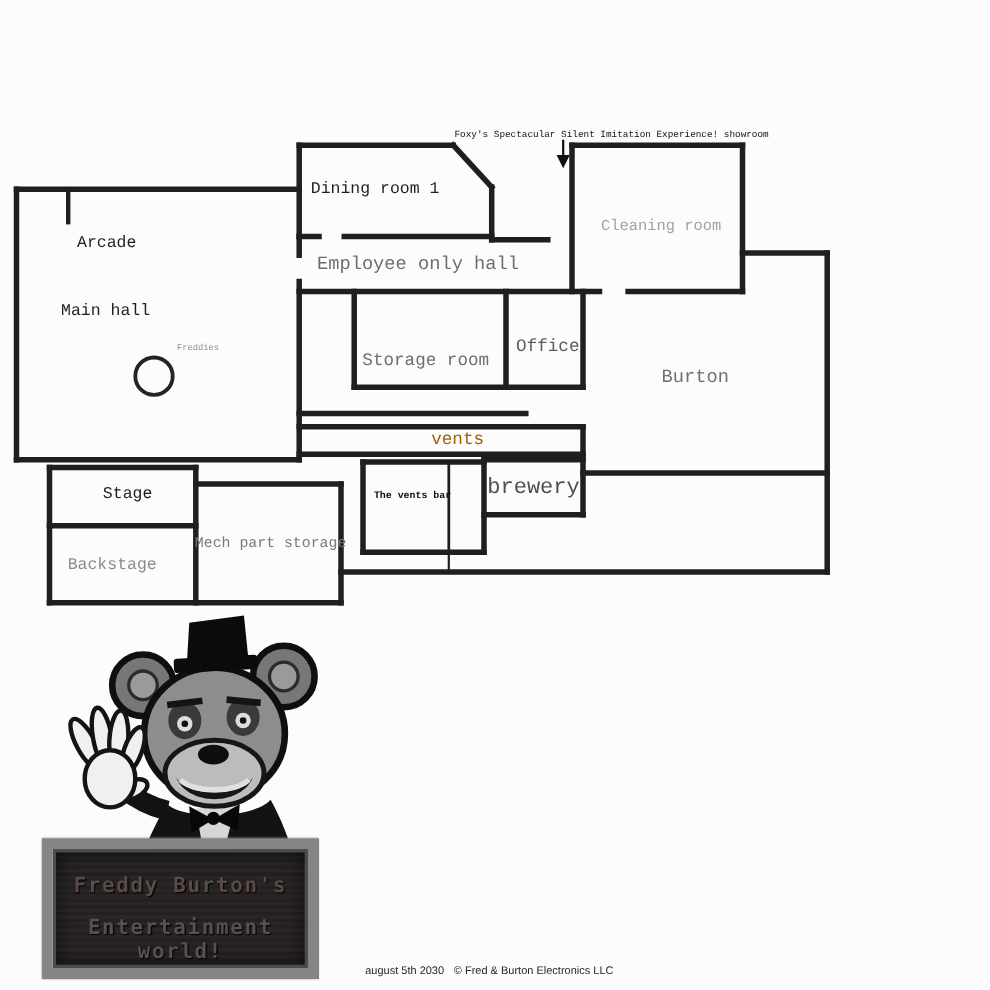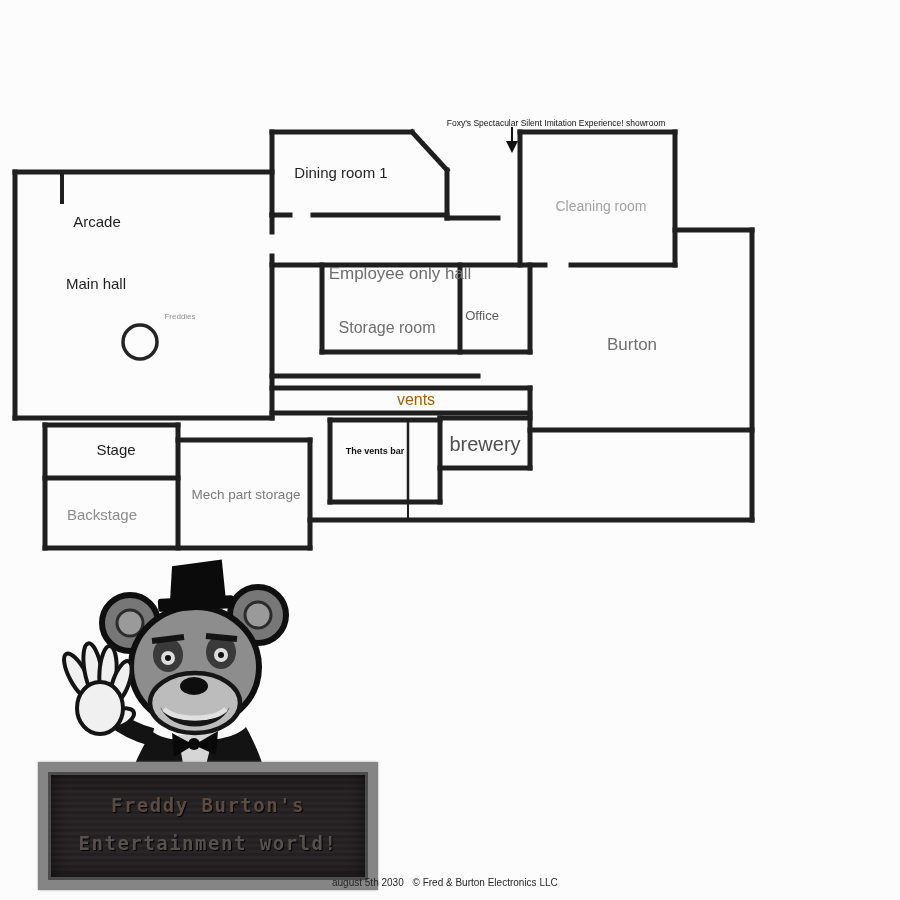--- a/index.html
+++ b/index.html
@@ -1,38 +1,38 @@
 <!DOCTYPE html>
 <html><head>
 <meta charset="utf-8">
 <style>
   html,body{margin:0;padding:0;background:#fbfbfb;}
   #page{position:relative;width:900px;height:900px;background:#fcfcfc;overflow:hidden;
         font-family:"Liberation Sans", sans-serif;}
   .plan-layer{position:absolute;left:0;top:0;filter:blur(0.35px);}
   .labels{position:absolute;left:0;top:0;width:900px;height:900px;filter:blur(0.25px);}
-  .lbl{position:absolute;transform:translate(-50%,-50%);white-space:nowrap;line-height:1;}
+  .lbl{position:absolute;transform:translate(-50%,-50%);white-space:nowrap;line-height:1;font-family:Liberation Mono, monospace;}
   .dining{left:341px;top:172px;font-size:15px;color:#1f1f1f;}
   .arcade{left:97px;top:221px;font-size:15px;color:#1f1f1f;}
   .mainhall{left:96px;top:283px;font-size:15px;color:#1f1f1f;}
-  .emp{left:400px;top:241px;font-size:17px;color:#6e6e6e;margin-top:32px;}
+  .emp{left:380px;top:241px;font-size:17px;color:#6e6e6e;}
   .cleaning{left:601px;top:206px;font-size:14px;color:#a2a2a2;}
   .storage{left:387px;top:328px;font-size:16px;color:#6e6e6e;}
-  .office{left:482px;top:315px;font-size:13px;color:#5c5c5c;}
+  .office{left:498px;top:315px;font-size:16px;color:#5c5c5c;}
   .ketchen{left:632px;top:344px;font-size:17px;color:#707070;}
   .vents{left:416px;top:400px;font-size:16px;color:#a16207;}
   .stage{left:116px;top:449px;font-size:15px;color:#1c1c1c;}
   .backstage{left:102px;top:514px;font-size:15px;color:#8c8c8c;}
   .mech{left:246px;top:495px;font-size:13.5px;color:#7a7a7a;}
   .legacy{left:375px;top:451px;font-size:9px;font-weight:bold;color:#0f0f0f;}
   .brewery{left:485px;top:444px;font-size:20px;color:#4f4f4f;}
   .freddies{left:140px;top:317px;font-size:8px;color:#8f8f8f;margin-left:40px;}
   .showroom{left:556px;top:123px;font-size:8.5px;color:#111;}
   .mascot{position:absolute;left:60px;top:555px;filter:blur(0.5px);}
-  .sign{position:absolute;left:38px;top:762px;width:340px;height:128px;box-sizing:border-box;
+  .sign{position:absolute;left:38px;top:762px;width:252px;height:128px;box-sizing:border-box;
         background:repeating-linear-gradient(0deg,#242021 0 3px,#2a2627 3px 6px);
         border:10px solid #858585;
         box-shadow:inset 0 0 0 3px #4c4c4c, inset 0 0 20px rgba(0,0,0,.85), 0 0 2px #999;
         text-align:center;filter:blur(0.45px);}
   .sign p{margin:0;font-family:"DejaVu Sans Mono", monospace;font-weight:bold;
         letter-spacing:1.5px;font-size:19px;}
   .sign .l1{margin-top:22px;color:#5a4b44;text-shadow:1px 1px 1px #000;}
   .sign .l2{margin-top:16px;color:#56504e;text-shadow:1px 1px 1px #000;}
   .footer{position:absolute;left:332px;top:877px;font-size:10px;color:#262626;white-space:nowrap;text-align:right;}
   .footer span{margin-right:6px;}

